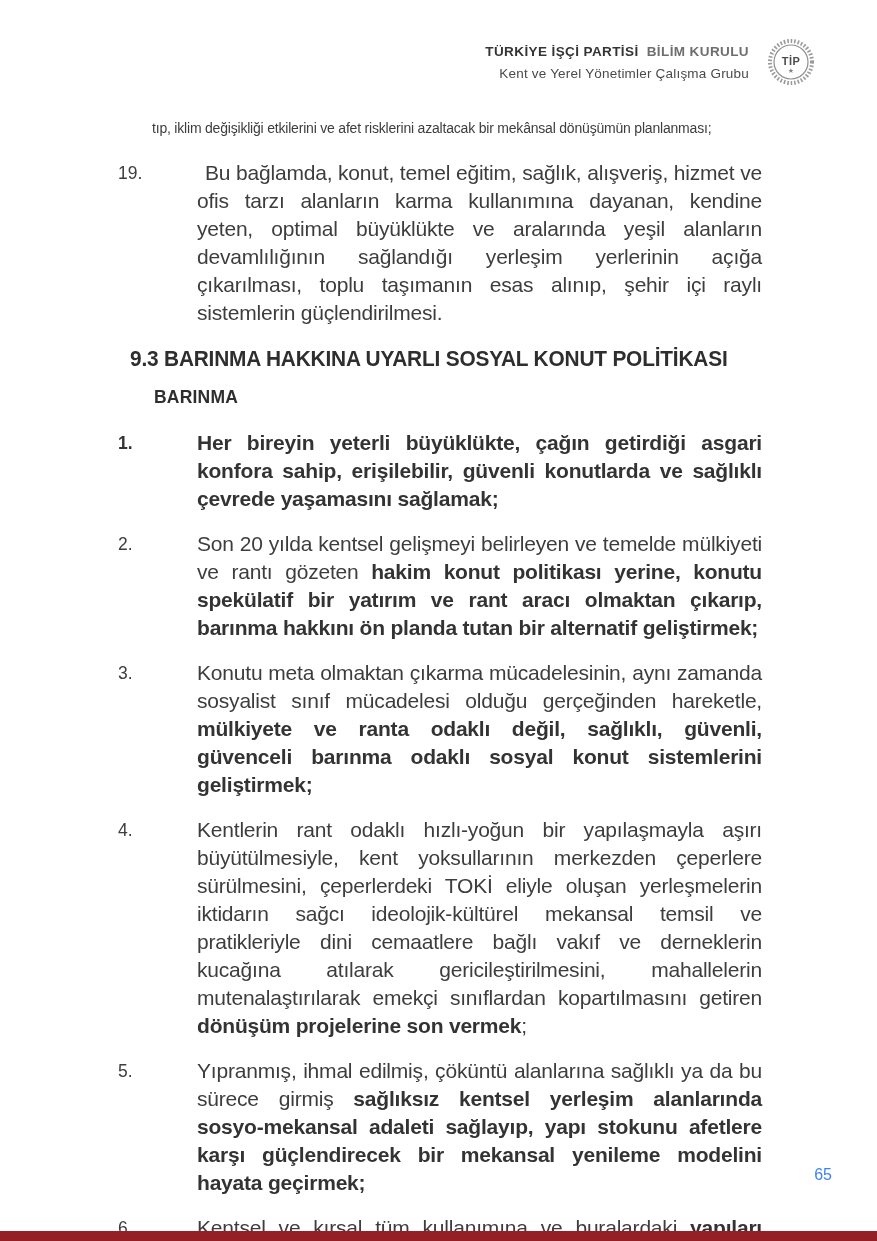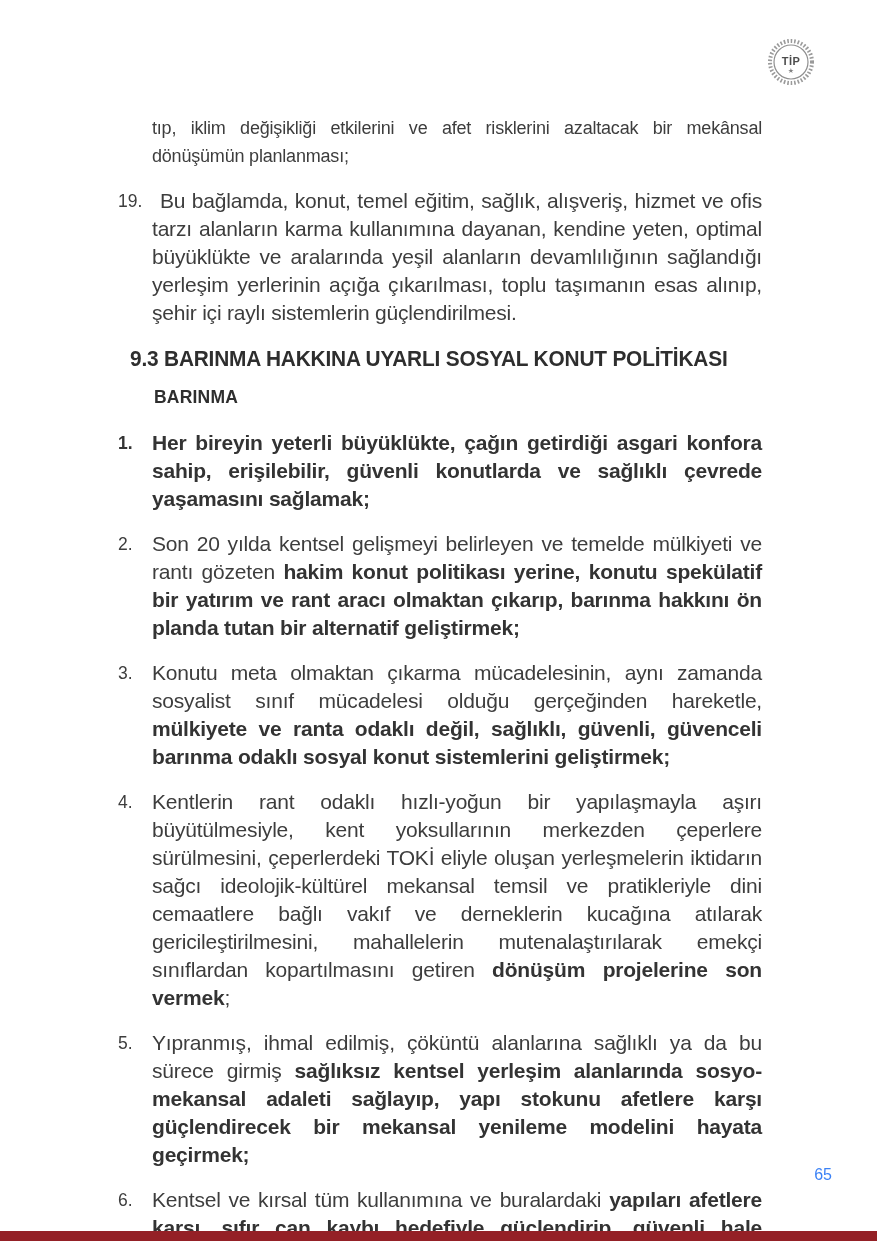--- a/index.html
+++ b/index.html
@@ -24,24 +24,24 @@
   .t-light  { font-weight: bold; color: #6e6e6e; margin-left: 4px; }
   .hdr-l2 { font-size: 13.5px; font-weight: 500; color: #4a4a4a; margin-top: 7px; letter-spacing: 0.2px; white-space: nowrap; }
   .logo { width: 48px; height: 48px; flex: none; }
 
   
   .content {
     position: absolute; left: 118px; top: 114px; width: 644px;
   }
   .cont-p {
     margin: 0 0 17px 34px;
-    font-size: 18px; line-height: 28px;
+    font-size: 14px; line-height: 28px;
     text-align: justify; letter-spacing: -0.2px;
   }
-  .row { display: flex; margin-bottom: 17px; }
+  .row { display: flex; margin-bottom: 17px; gap: 45px; }
   .num {
     width: 34px; flex: none;
     font-size: 17.5px; line-height: 28px;
   }
   .num.b { font-weight: bold; }
   .txt {
     flex: 1;
     font-size: 21px; line-height: 28px;
     text-align: justify; letter-spacing: -0.2px;
   }
@@ -70,20 +70,27 @@
     position: absolute; left: 0; right: 0; bottom: 0; height: 10px;
     background: var(--accent, #942026);
   }
 </style>
 </head>
 <body style="--body-text: #3d3d3d; --accent: #942026;">
 
 <div class="page">
 
   <header class="hdr">
+    <div class="hdr-text">
+      <div class="hdr-l1">
+        <span class="t-strong">TÜRKİYE İŞÇİ PARTİSİ</span>
+        <span class="t-light">BİLİM KURULU</span>
+      </div>
+      <div class="hdr-l2">Kent ve Yerel Yönetimler Çalışma Grubu</div>
+    </div>
     <div class="logo">
       <svg viewBox="0 0 48 48" width="48" height="48" aria-hidden="true">
         <circle cx="24" cy="24" r="21" fill="none" stroke="#9a9a9a" stroke-width="4" stroke-dasharray="1.6 1.9"></circle>
         <circle cx="24" cy="24" r="17" fill="none" stroke="#8f8f8f" stroke-width="1.2"></circle>
         <text x="24" y="26.5" text-anchor="middle" font-family="Liberation Sans, DejaVu Sans, sans-serif" font-size="11" font-weight="bold" fill="#4d4d4d" letter-spacing="0.5">TİP</text>
         <text x="24" y="34.5" text-anchor="middle" font-family="DejaVu Sans, sans-serif" font-size="7" fill="#828282">★</text>
       </svg>
     </div>
   </header>
 

